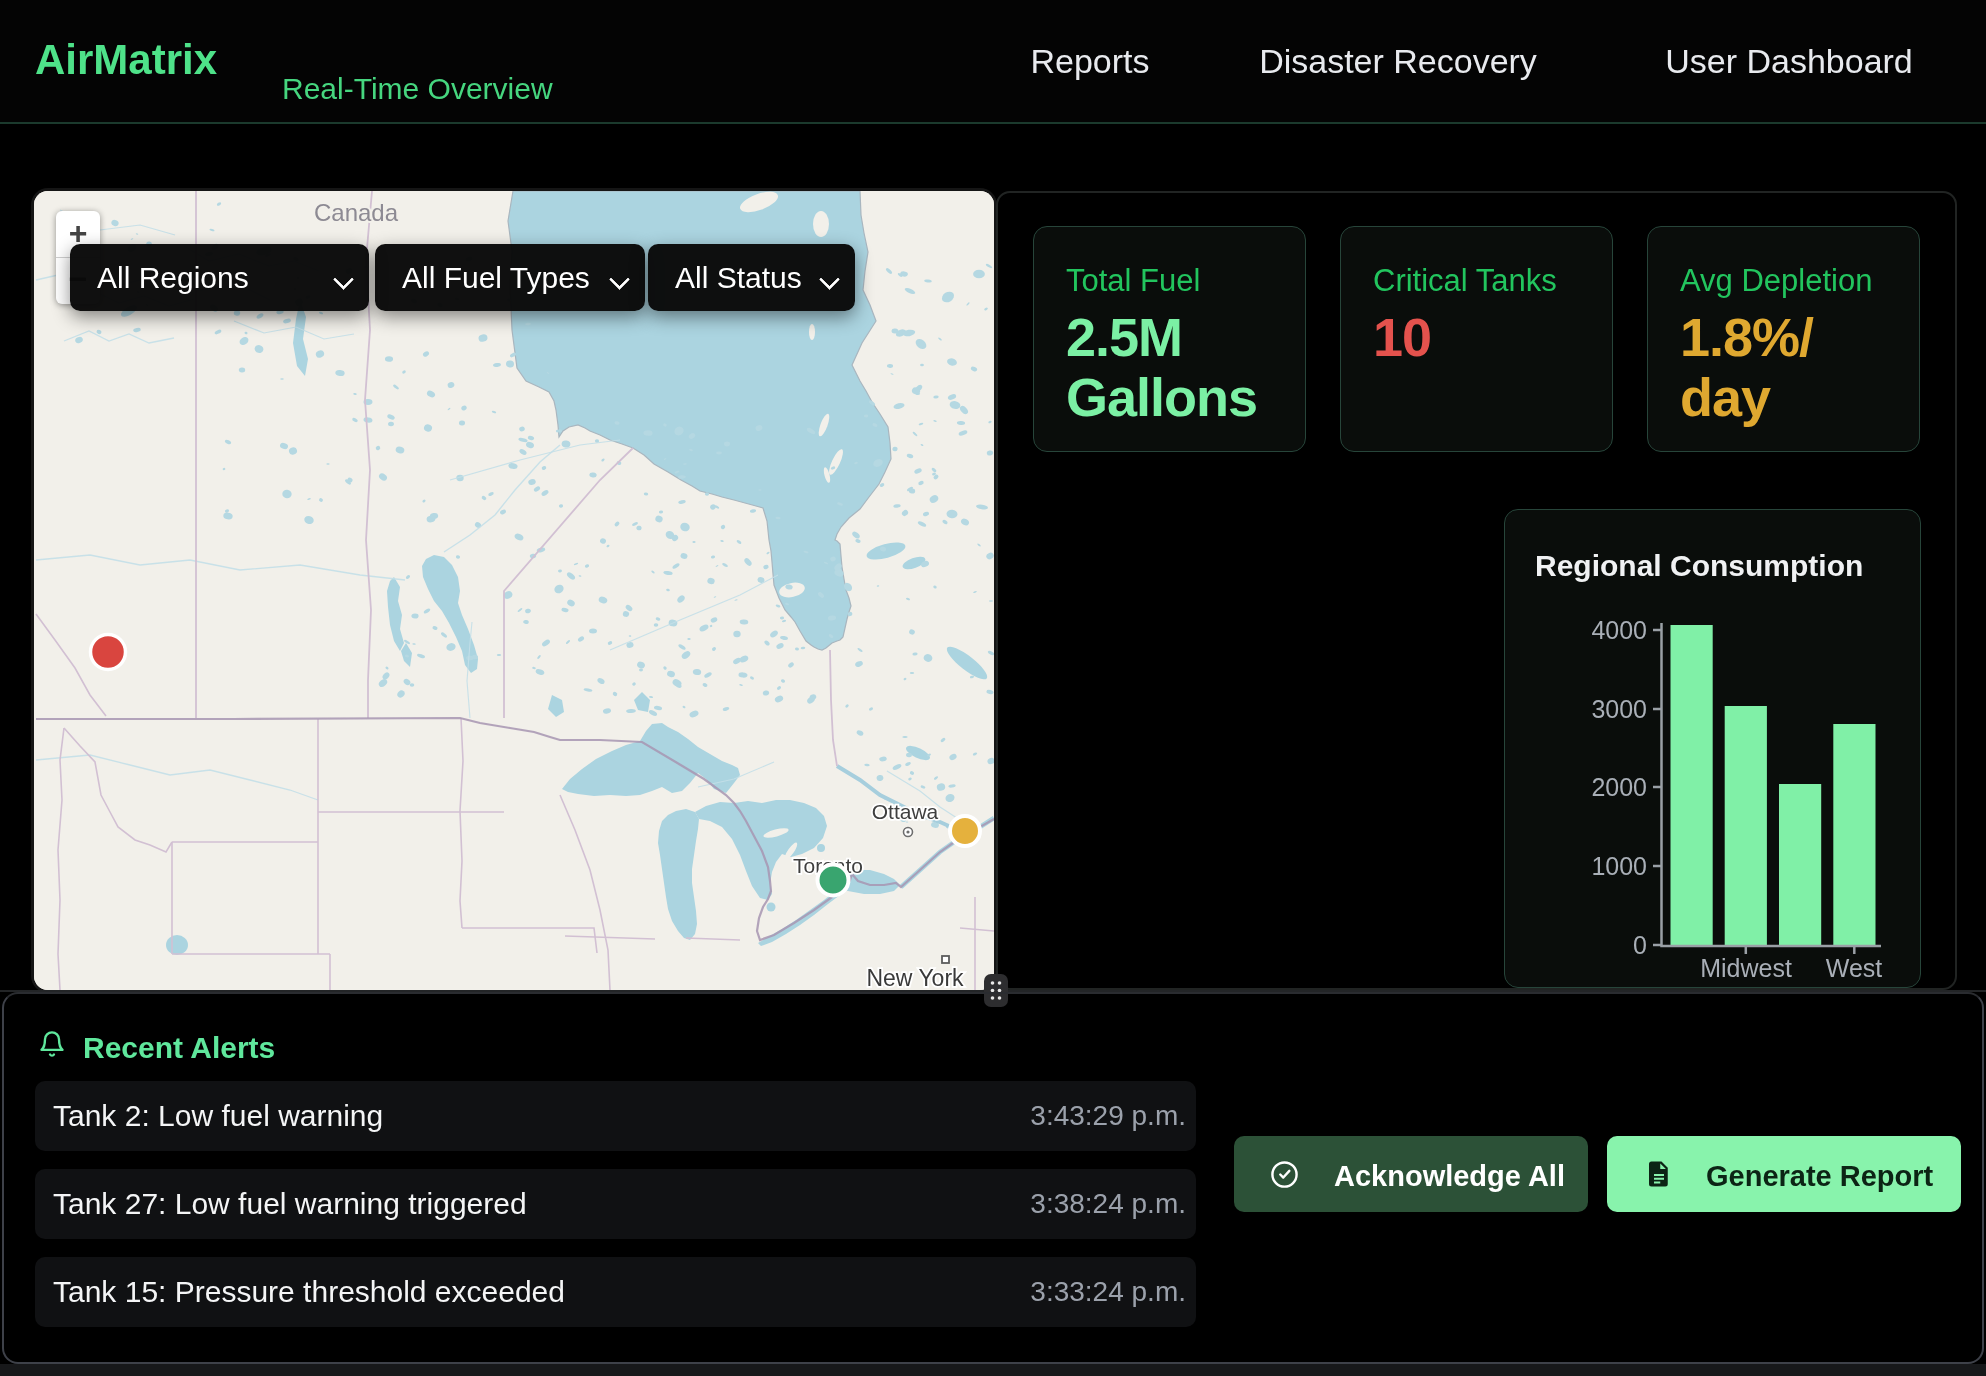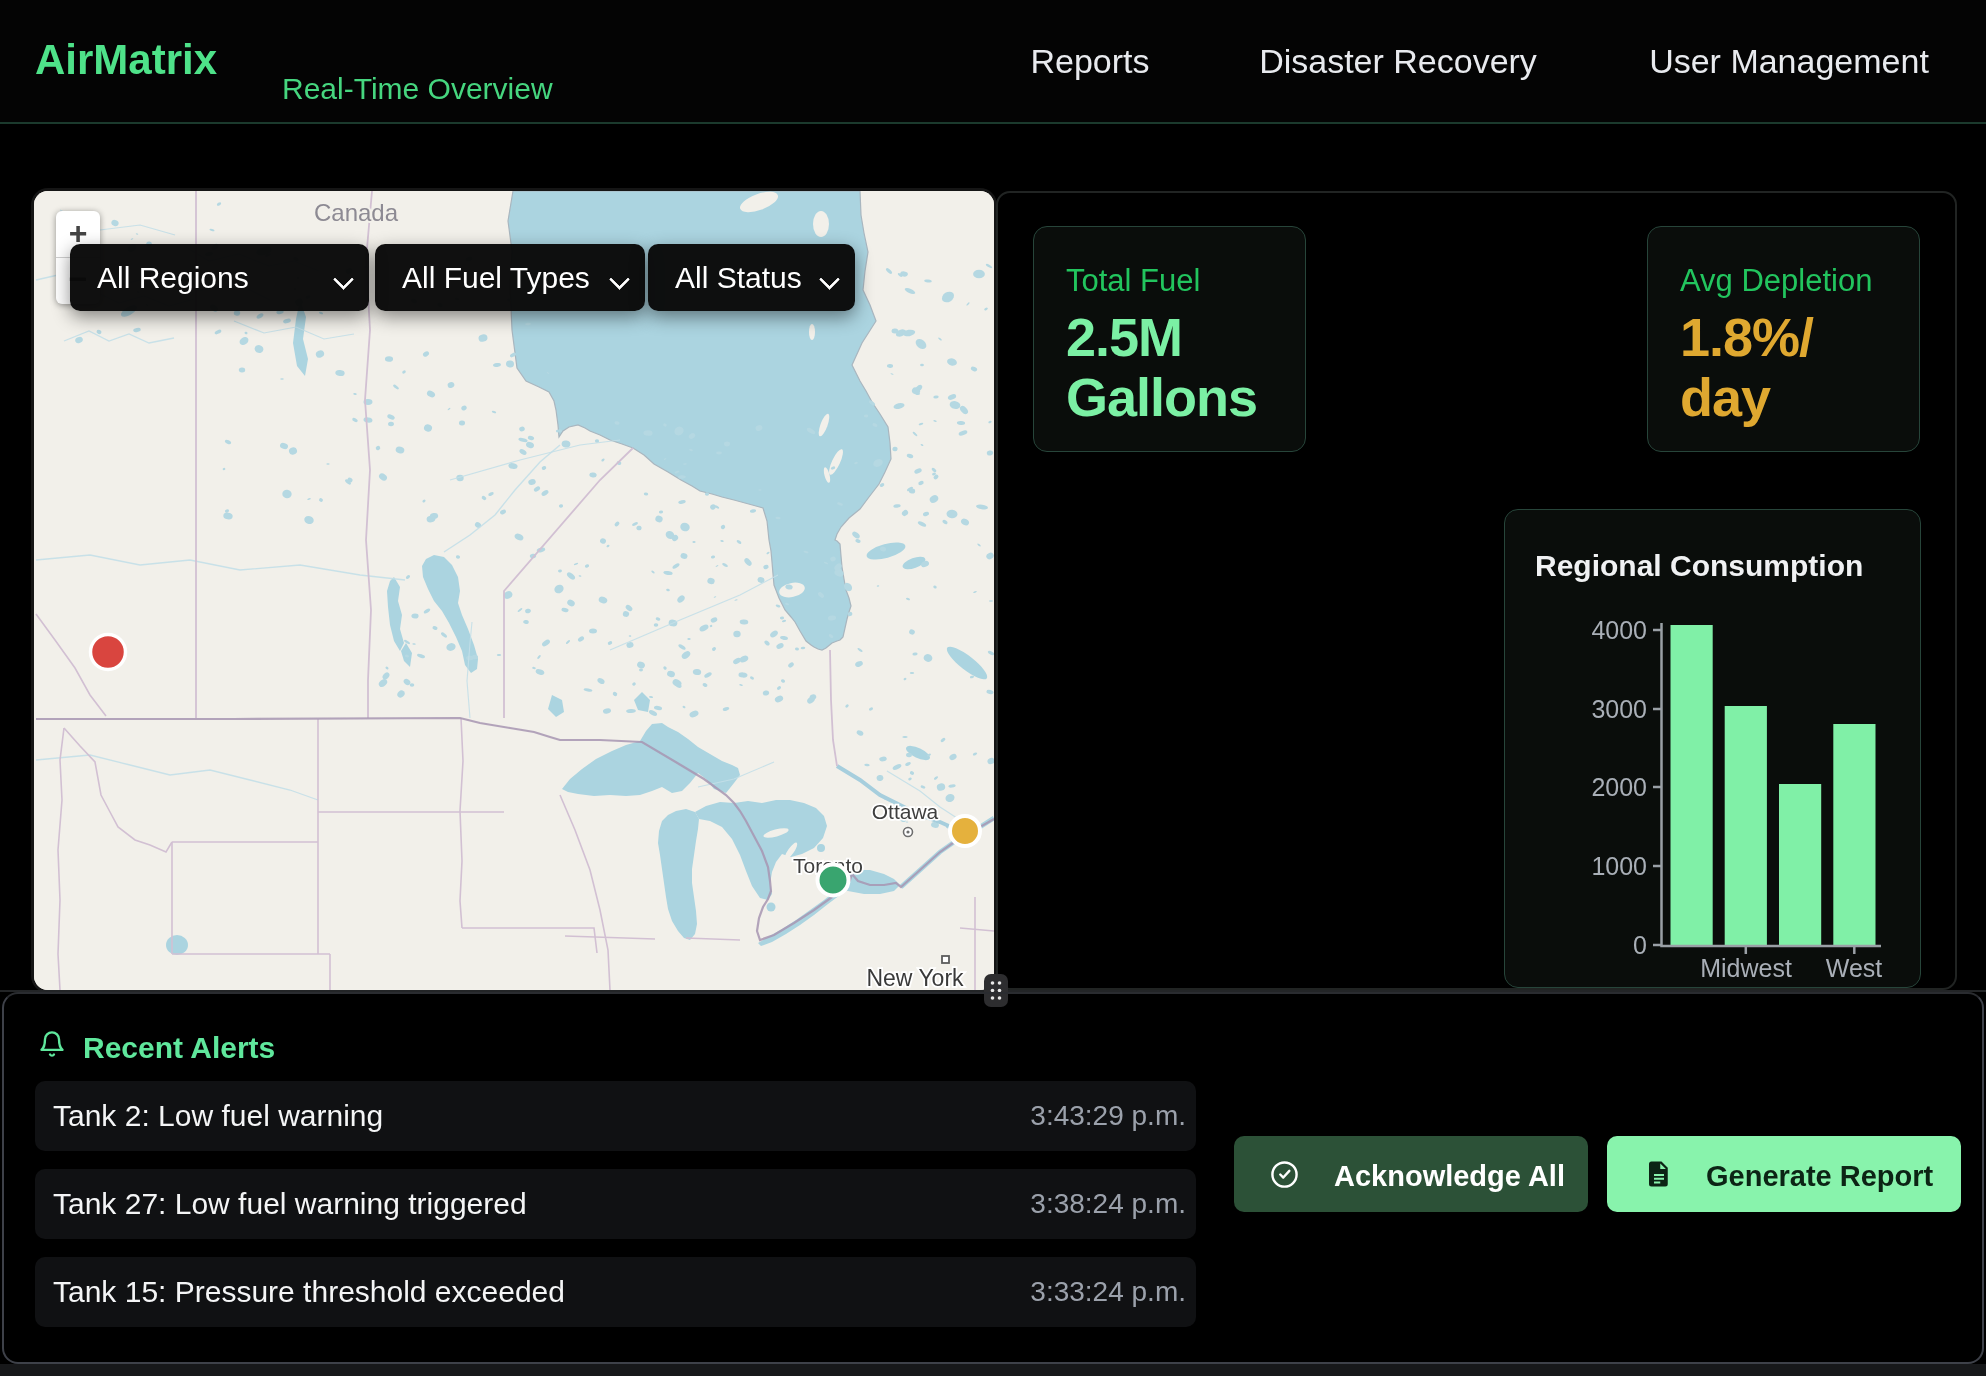--- a/index.html
+++ b/index.html
@@ -10,21 +10,21 @@
 </style>
 </head>
 <body>
 <div id="page">
 
   <div class="abs" style="left:0;top:0;width:1986px;height:124px;background:#040404;border-bottom:2px solid #1b3a2d;"></div>
   <div class="abs" style="left:35px;top:36px;font-size:42px;font-weight:bold;color:#4ee289;">AirMatrix</div>
   <div class="abs" style="left:282px;top:72px;font-size:30px;color:#46d67f;">Real-Time Overview</div>
   <div class="abs" style="left:1090px;top:61px;transform:translate(-50%,-50%);font-size:34px;color:#e8eaee;white-space:nowrap;">Reports</div>
   <div class="abs" style="left:1398px;top:61px;transform:translate(-50%,-50%);font-size:34px;color:#e8eaee;white-space:nowrap;">Disaster Recovery</div>
-  <div class="abs" style="left:1789px;top:61px;transform:translate(-50%,-50%);font-size:34px;color:#e8eaee;white-space:nowrap;">User Management</div>
+  <div class="abs" style="left:1789px;top:61px;transform:translate(-50%,-50%);font-size:34px;color:#e8eaee;white-space:nowrap;">User Dashboard</div>
 
   <div class="abs" id="mapbox" style="left:34px;top:191px;width:960px;height:799px;border-radius:14px;background:#f2f0ea;overflow:hidden;box-shadow:0 0 0 3px #151515;">
     <svg width="960" height="799" viewBox="0 0 960 799" style="position:absolute;left:0;top:0;">
     <rect x="0" y="0" width="960" height="799" fill="#f2f0ea"></rect>
     <polygon points="479,0 474,30 478,60 476,95 478,139 483,177 492,190 505,196 515,201 520,210 522,219 524,234 525,246 529,240 535,236 544,234 551,237 556,240 566,244 576,249 588,253 599,257 610,264 620,273 634,281 647,289 658,295 666,300 678,303 688,306 700,309 711,312 722,315 729,317 733,330 735,349 737,360 738,371 739,383 740,394 745,407 751,419 757,426 761,431 766,440 772,450 777,454 780,456 784,458 788,459 792,457 798,452 803,450 806,449 808,447 809,446 811,437 813,428 815,421 817,415 815,407 812,399 810,388 808,376 807,365 806,353 803,350 801,349 803,343 807,336 815,327 826,318 835,306 845,293 851,281 857,268 856,252 854,236 846,223 838,211 832,200 826,190 822,182 818,174 828,152 842,130 836,114 829,99 831,80 834,61 830,42 827,24 826,0" fill="#abd4e0" stroke="#a9b6bf" stroke-width="1.2"></polygon>
     <ellipse cx="725" cy="11" rx="20" ry="8" fill="#f2f0ea" transform="rotate(-20 725 11)"></ellipse>
     <ellipse cx="787" cy="33" rx="8" ry="13" fill="#f2f0ea"></ellipse>
     <ellipse cx="778" cy="141" rx="3" ry="8" fill="#f2f0ea"></ellipse>
     <ellipse cx="790" cy="234" rx="3.5" ry="12" fill="#f2f0ea" transform="rotate(20 790 234)"></ellipse>
     <ellipse cx="802" cy="271" rx="4" ry="14" fill="#f2f0ea" transform="rotate(25 802 271)"></ellipse>
@@ -513,20 +513,24 @@
     <div class="abs dd" style="left:36px;top:53px;width:299px;">All Regions</div>
     <div class="abs dd" style="left:614px;top:53px;width:207px;">All Status</div>
   </div>
 
   <div class="abs" style="left:996px;top:191px;width:961px;height:799px;border:2px solid #212423;border-radius:14px;"></div>
 
   <div class="abs statcard" style="left:1033px;top:226px;">
     <div class="slabel">Total Fuel</div>
     <div class="sval" style="color:#7bf0a4;">2.5M Gallons</div>
   </div>
+  <div class="abs statcard" style="left:1340px;top:226px;">
+    <div class="slabel">Critical Tanks</div>
+    <div class="sval" style="color:#e4524d;">10</div>
+  </div>
   <div class="abs statcard" style="left:1647px;top:226px;">
     <div class="slabel">Avg Depletion</div>
     <div class="sval" style="color:#dfa830;">1.8%/ day</div>
   </div>
 
 
   <div class="abs chartcard" style="left:1504px;top:509px;width:417px;height:479px;">
     <div class="ctitle">Regional Consumption</div>
     <svg width="417" height="475" viewBox="0 0 417 475" style="position:absolute;left:0;top:0;">
       <g fill="#80f0a7">

